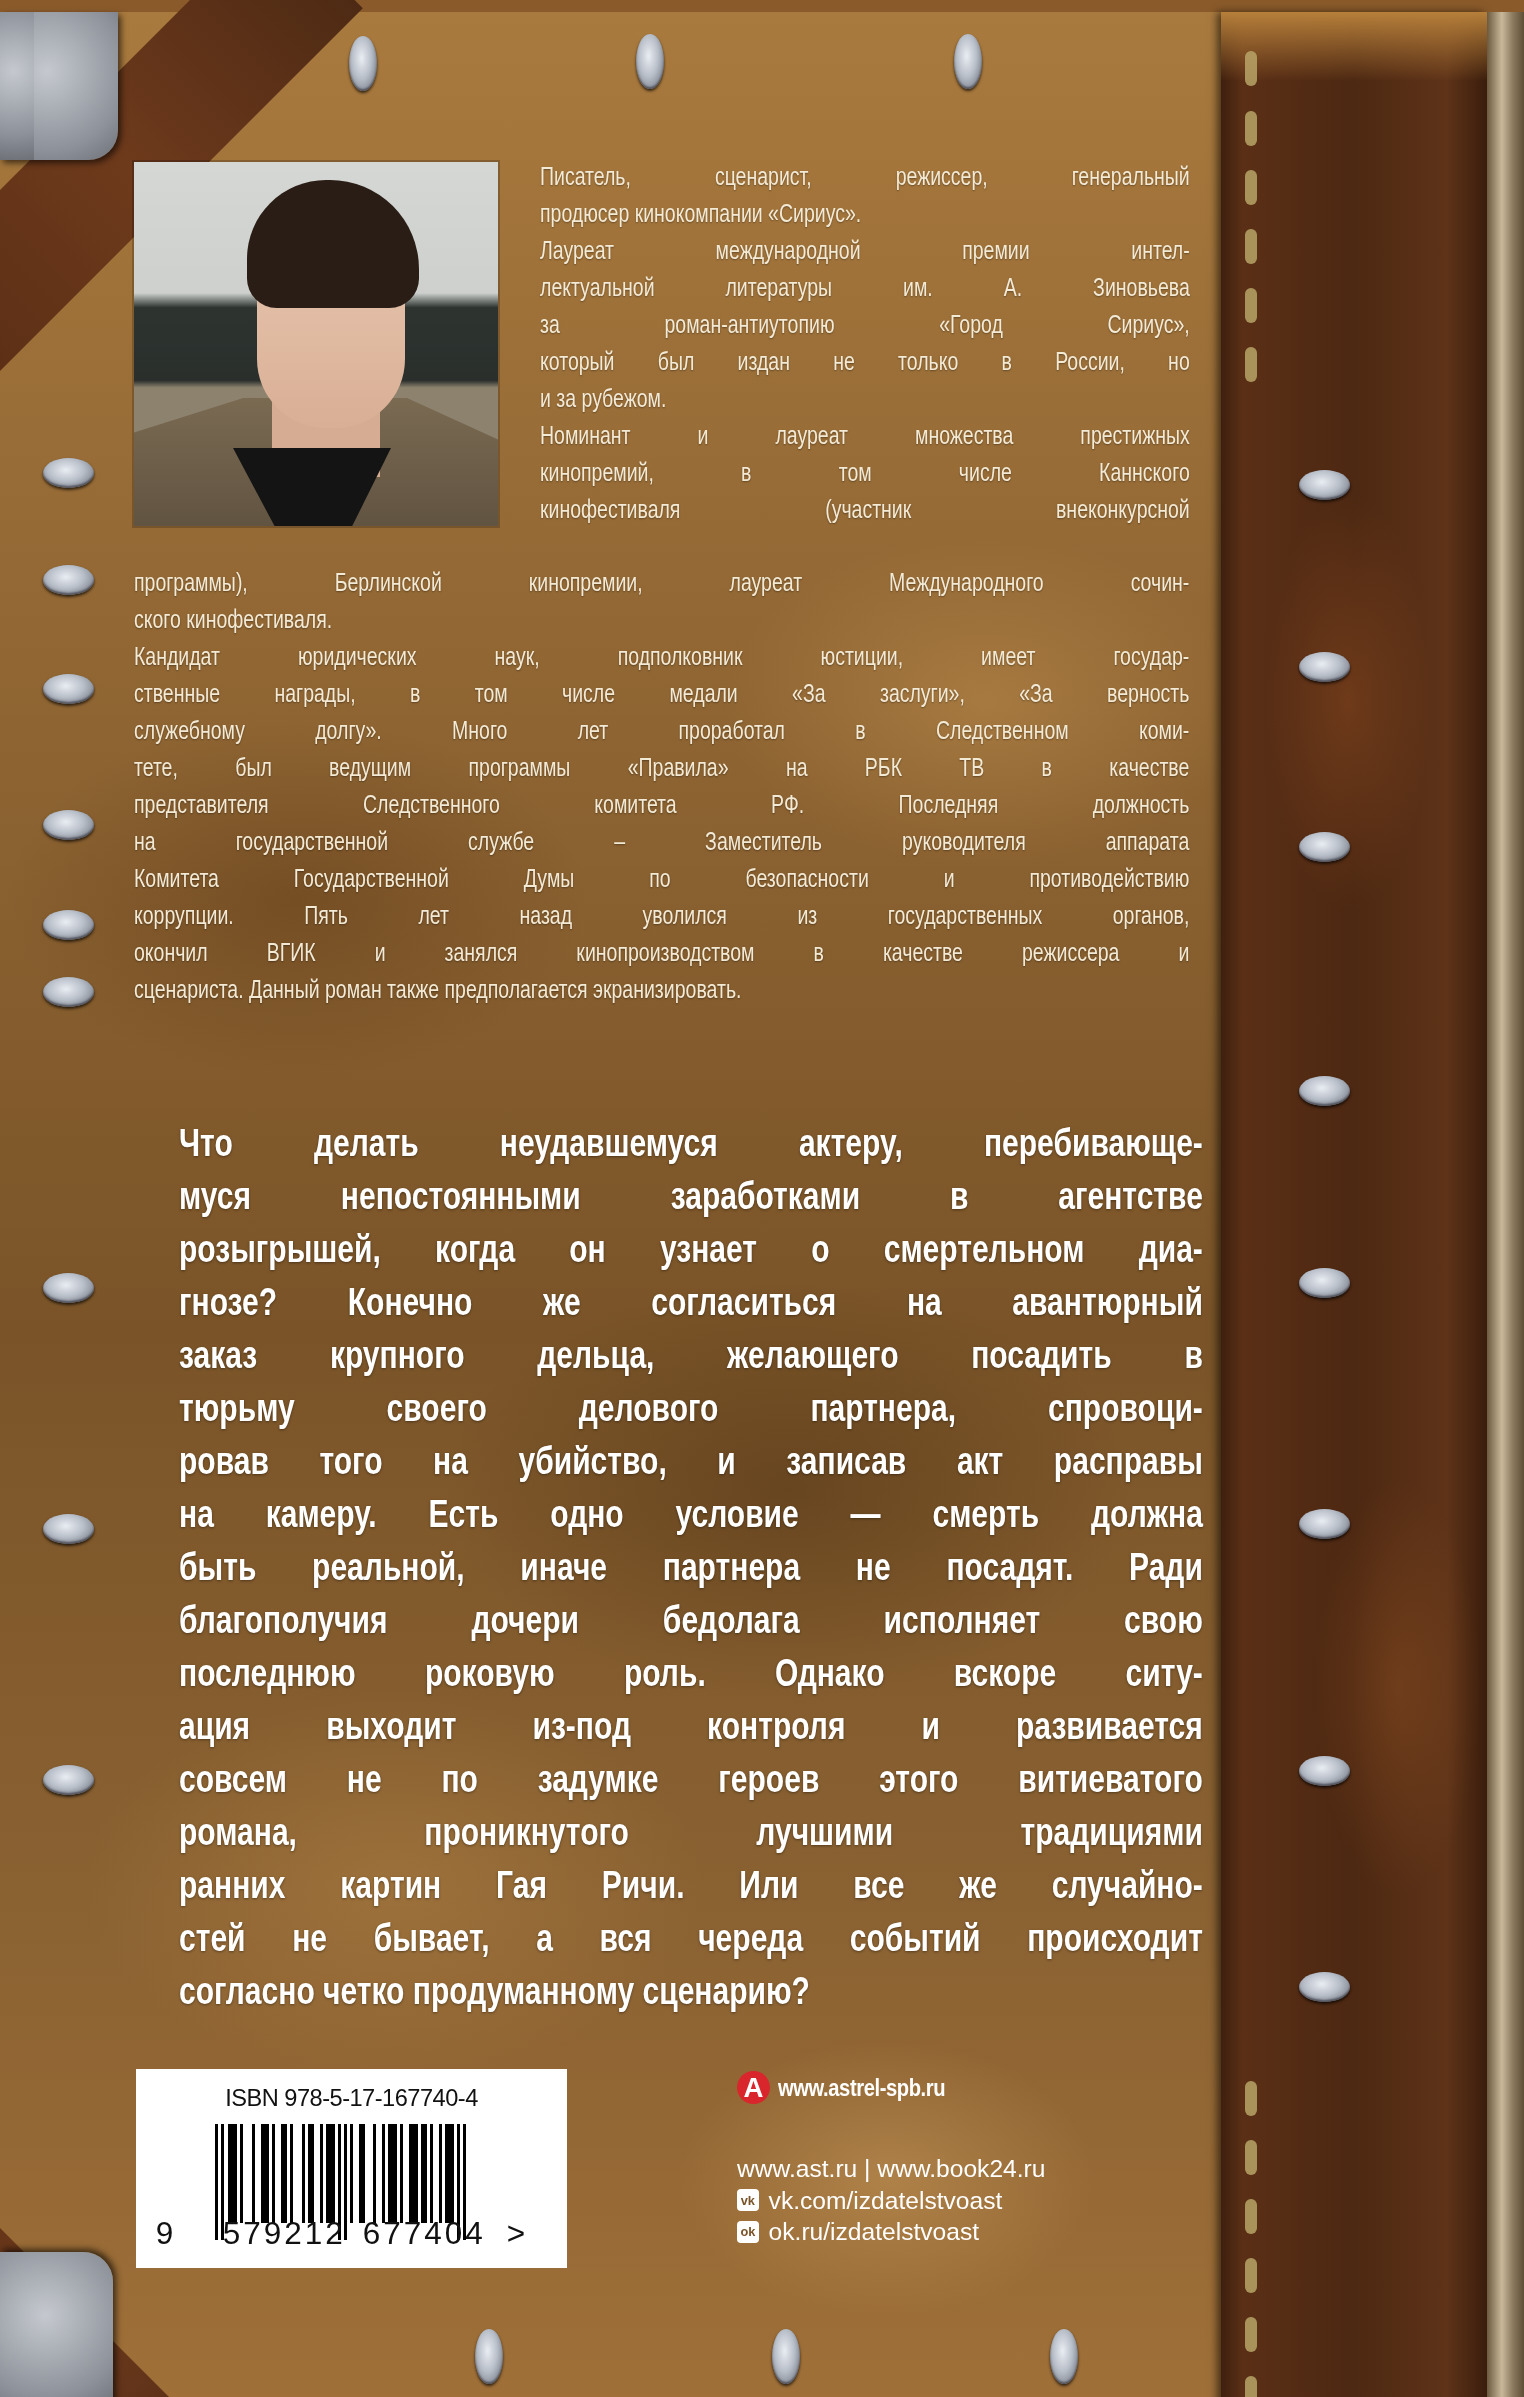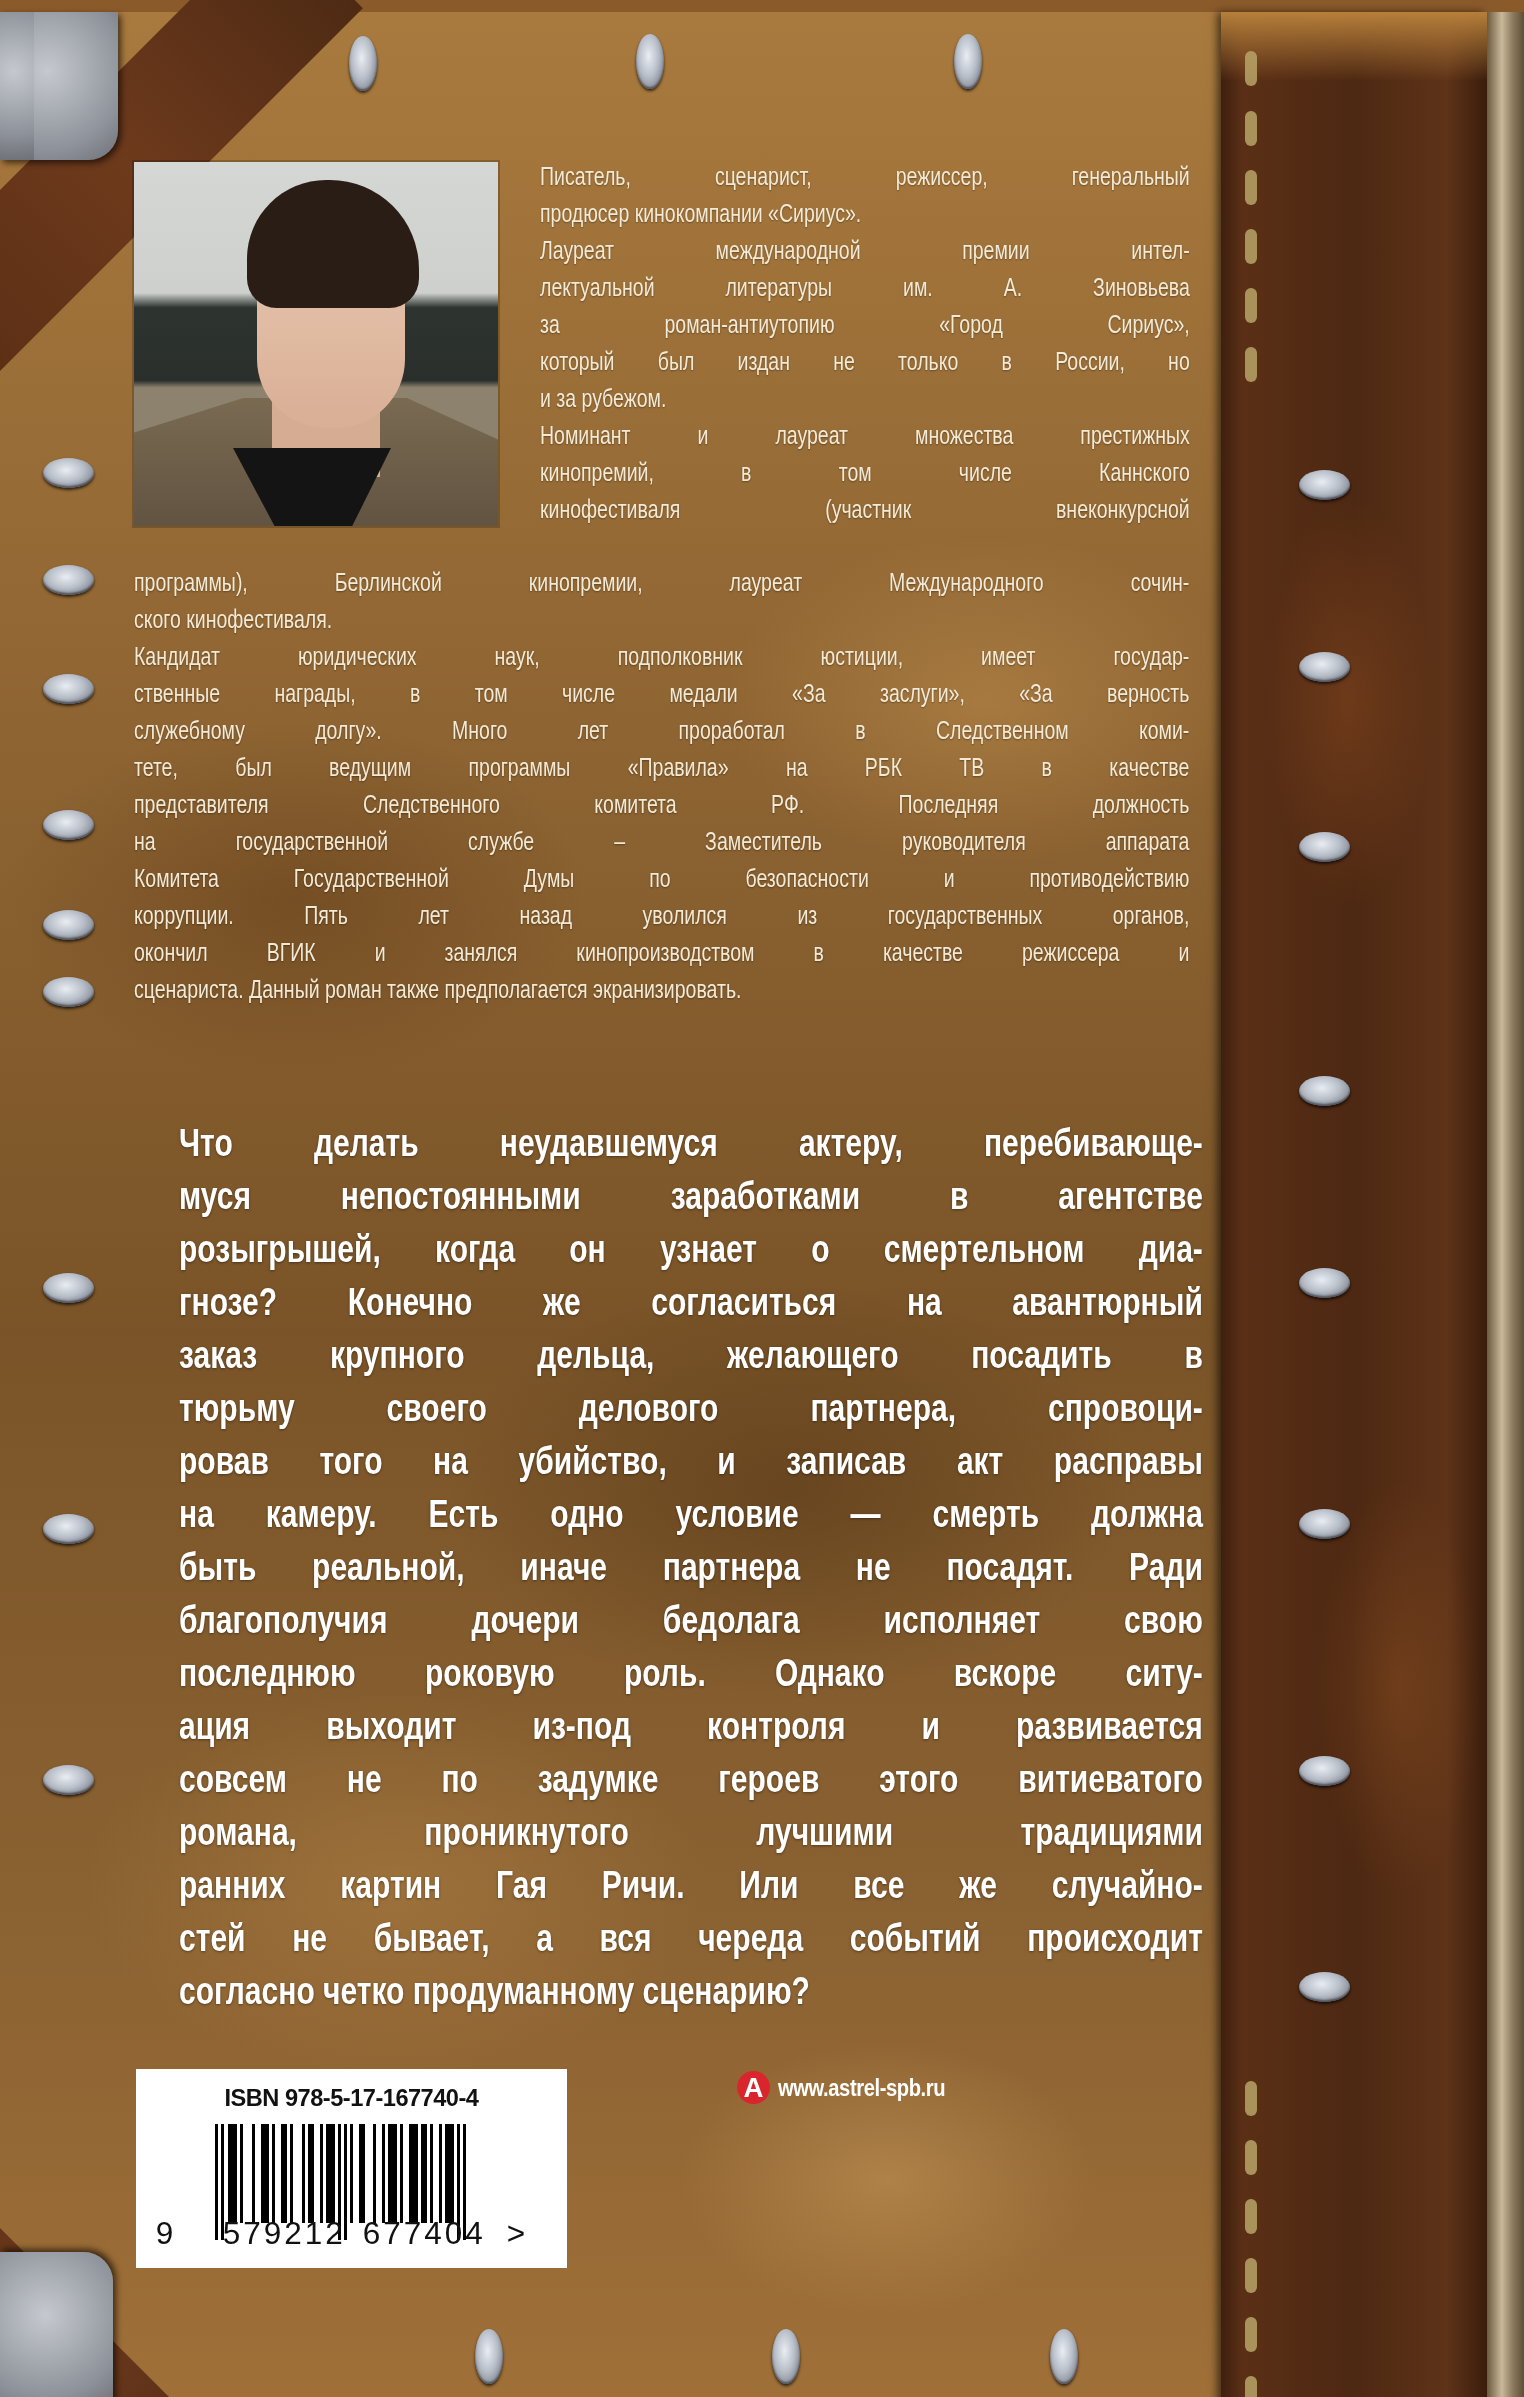--- a/index.html
+++ b/index.html
@@ -117,21 +117,21 @@
   }
   .ann-line { display: block; white-space: nowrap; text-align: justify; text-align-last: justify; width: 1296px; }
   .ann-line.last { text-align-last: left; }
 
   .barcode-box {
     position: absolute; left: 136px; top: 2057px; width: 431px; height: 199px;
     background: #ffffff;
   }
   .isbn-text {
     position: absolute; left: 0; top: 15.8px; width: 100%; text-align: center;
-    font-family: "Liberation Sans", sans-serif; font-weight: bold;
+    font-family: "Liberation Sans", sans-serif; font-weight: normal;
     font-size: 23.6px; color: #111; letter-spacing: -0.5px;
   }
   .bars {
     position: absolute; left: 79px; top: 55px; width: 292px; height: 108px;
     display: flex; align-items: flex-start;
   }
   .bars span { display: block; background: #000; height: 99px; }
   .bars span.g { height: 116px; }
   .bars span.w { background: transparent; }
   .ean {
@@ -338,16 +338,29 @@
       <span class="g2">677404</span>
       <span class="arrow">&gt;</span>
     </div>
   </div>
 
   <div class="publisher">
     <div class="pub-main">
       <span class="astrel-logo">A</span>
       <span class="txt">www.astrel-spb.ru</span>
     </div>
+    <div class="pub-links">
+      <div class="pub-row">
+        <span>www.ast.ru | www.book24.ru</span>
+      </div>
+      <div class="pub-row">
+        <span class="soc-icon">vk</span>
+        <span>vk.com/izdatelstvoast</span>
+      </div>
+      <div class="pub-row">
+        <span class="soc-icon">ok</span>
+        <span>ok.ru/izdatelstvoast</span>
+      </div>
+    </div>
   </div>
 
 </div>
 
 
 </body></html>

